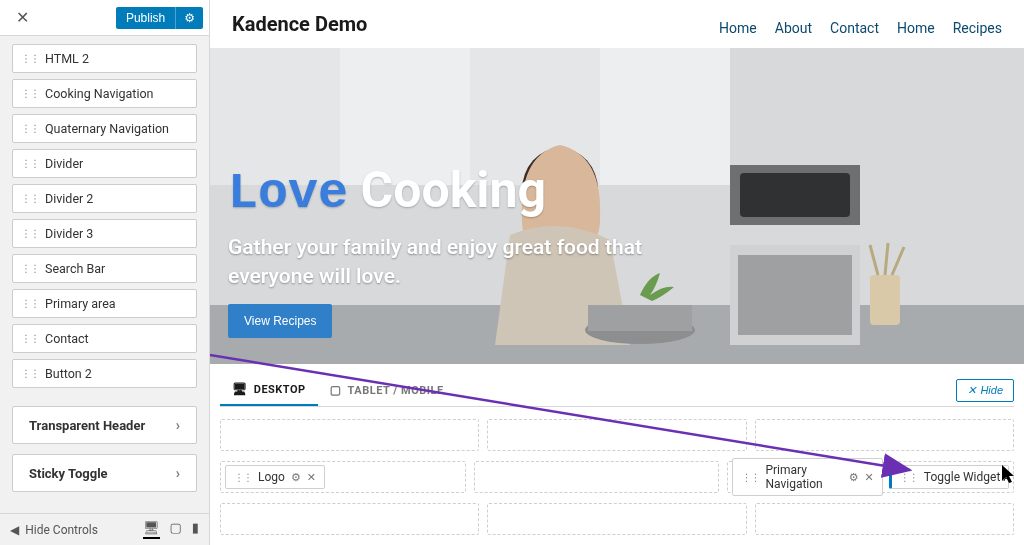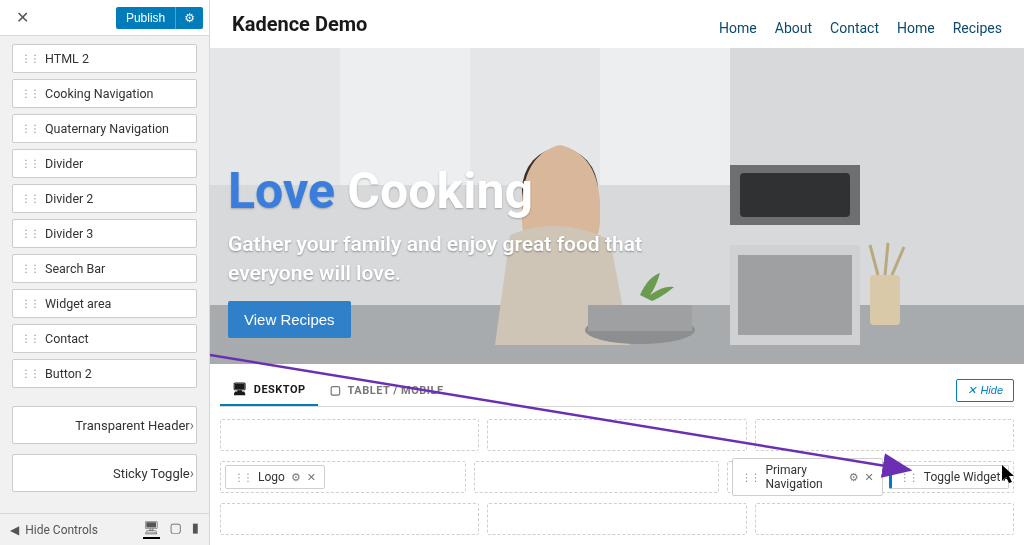--- a/index.html
+++ b/index.html
@@ -11,43 +11,43 @@
   .sidebar-top { display: flex; justify-content: space-between; align-items: center; padding: 6px 6px 6px 10px; background: #fff; border-bottom: 1px solid #d7d7d7; }
   .close-x { font-size: 16px; color: #555; cursor: pointer; padding: 2px 6px; }
   .publish-group { display: flex; }
   .publish-btn { background: #007cba; color: #fff; border: none; padding: 4px 10px; font-size: 12px; border-radius: 2px 0 0 2px; cursor: pointer; }
   .gear-btn { background: #007cba; color: #fff; border: none; padding: 4px 8px; border-radius: 0 2px 2px 0; border-left: 1px solid rgba(255,255,255,.3); cursor: pointer; font-size: 12px; }
 
   .available-list { padding: 8px 12px 4px; display: flex; flex-direction: column; gap: 6px; overflow-y: auto; }
   .avail-item { background: #fff; border: 1px solid #ccc; border-radius: 2px; padding: 6px 8px; font-size: 12.5px; color: #333; display: flex; align-items: center; gap: 6px; cursor: grab; }
   .drag-dots { color: #888; font-size: 10px; letter-spacing: -1px; }
 
-  .section-toggle { margin: 14px 12px 0; background: #fff; border: 1px solid #ccc; border-radius: 2px; padding: 10px 2px; font-size: 13px; color: #333; display: flex; justify-content: flex-end; align-items: center; cursor: pointer; }
+  .section-toggle { margin: 14px 12px 0; background: #fff; border: 1px solid #ccc; border-radius: 2px; padding: 10px 16px; font-size: 13px; color: #333; display: flex; justify-content: space-between; align-items: center; cursor: pointer; font-weight: bold; }
   .chev { color: #777; font-size: 14px; }
 
   .sidebar-bottom { margin-top: auto; display: flex; align-items: center; justify-content: space-between; padding: 6px 10px; border-top: 1px solid #d7d7d7; background: #f1f1f1; font-size: 12px; color: #555; }
   .hide-controls { display: flex; align-items: center; gap: 6px; cursor: pointer; }
   .device-icons { display: flex; gap: 10px; }
   .device-icons span { cursor: pointer; color: #555; font-size: 13px; }
   .device-icons .active { border-bottom: 2px solid #000; padding-bottom: 2px; }
 
   
   .preview { flex: 1; display: flex; flex-direction: column; height: 100%; background: #fff; position: relative; }
   .site-header { display: flex; justify-content: space-between; align-items: flex-end; padding: 12px 22px; }
   .site-title { font-size: 20px; font-weight: 700; color: #1a1a1a; }
   .site-nav { display: flex; gap: 18px; font-size: 14px; color: #0c4a6e; }
   .site-nav span { cursor: pointer; }
 
   .hero { position: relative; height: 322px; overflow: hidden; background: linear-gradient(180deg,#e0e2e3 0%, #c9cccf 40%, #b7bbbe 100%); }
   .hero svg.bg { position: absolute; inset: 0; width: 100%; height: 100%; }
   .hero-content { position: absolute; left: 18px; bottom: 26px; max-width: 420px; z-index: 5; }
   .hero-title { font-size: 50px; font-weight: 700; line-height: 1; color: #fff; text-shadow: 0 1px 2px rgba(0,0,0,.25); }
-  .hero-title .accent { color: #3b7ddd; }
+  .hero-title .accent { color: #3b7ddd; font-family: Liberation Mono, monospace; }
   .hero-sub { margin-top: 14px; font-size: 21px; font-weight: 600; color: #fff; text-shadow: 0 1px 2px rgba(0,0,0,.35); line-height: 1.35; }
-  .hero-btn { display: inline-block; margin-top: 14px; background: #2f7fc9; color: #fff; padding: 10px 16px; font-size: 15px; border-radius: 2px; cursor: pointer; border: none; }
+  .hero-btn { display: inline-block; margin-top: 14px; background: #2f7fc9; color: #fff; padding: 10px 16px; font-size: 12px; border-radius: 2px; cursor: pointer; border: none; }
 
   
   .builder { flex: 1; padding: 10px 10px 10px 10px; background: #fff; position: relative; }
   .tabs-row { display: flex; align-items: center; border-bottom: 1px solid #d7d7d7; }
   .tab { display: flex; align-items: center; gap: 6px; padding: 8px 12px; font-size: 11px; font-weight: 700; letter-spacing: .5px; color: #777; cursor: pointer; }
   .tab.active { color: #1a1a1a; border-bottom: 2px solid #007cba; }
   .tab-icon { font-size: 12px; }
   .hide-btn { margin-left: auto; border: 1px solid #007cba; color: #007cba; background: #fff; font-size: 11px; font-style: italic; padding: 4px 10px; border-radius: 2px; cursor: pointer; display: flex; align-items: center; gap: 4px; }
 
   .builder-grid { margin-top: 12px; display: flex; flex-direction: column; gap: 10px; }
@@ -97,21 +97,21 @@
     <div class="avail-item">
         <span class="drag-dots">⋮⋮</span>
         <span>Divider 3</span>
       </div>
     <div class="avail-item">
         <span class="drag-dots">⋮⋮</span>
         <span>Search Bar</span>
       </div>
     <div class="avail-item">
         <span class="drag-dots">⋮⋮</span>
-        <span>Widget area</span>
+        <span>Primary area</span>
       </div>
     <div class="avail-item">
         <span class="drag-dots">⋮⋮</span>
         <span>Contact</span>
       </div>
     <div class="avail-item">
         <span class="drag-dots">⋮⋮</span>
         <span>Button 2</span>
       </div>
   </div>

